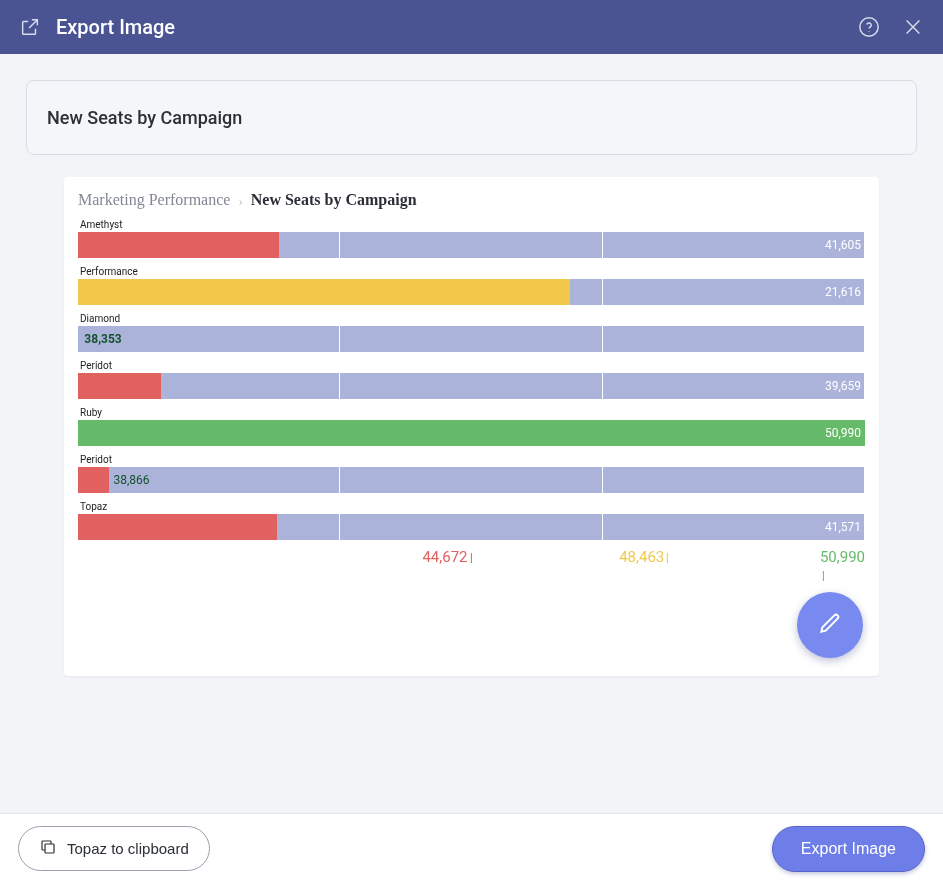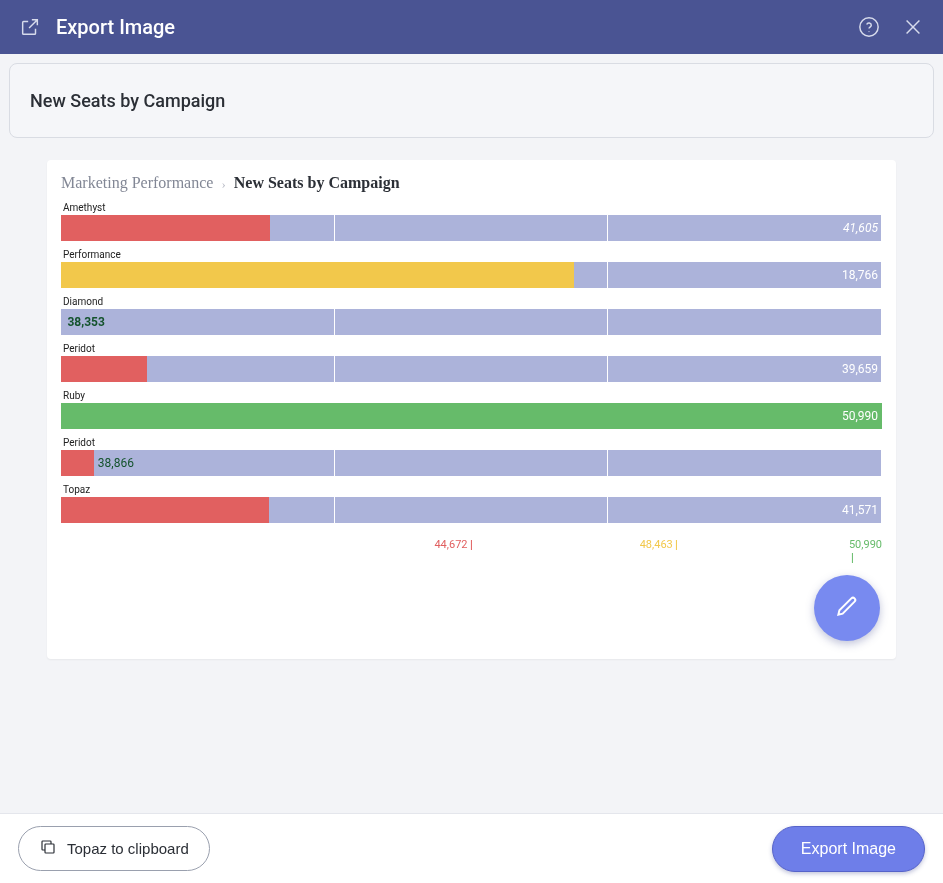--- a/index.html
+++ b/index.html
@@ -9,42 +9,42 @@
   
   .header { height: 54px; background: #4a5493; color: #fff; display: flex; align-items: center; padding: 0 18px; }
   .header-left { display: flex; align-items: center; gap: 14px; }
   .header-title { font-size: 20px; font-weight: 500; }
   .header-spacer { flex: 1; }
   .header-right { display: flex; align-items: center; gap: 20px; }
   .icon-btn { width: 24px; height: 24px; display: flex; align-items: center; justify-content: center; cursor: pointer; color: #d7dbec; }
   .icon-btn svg { width: 22px; height: 22px; stroke: currentColor; fill: none; stroke-width: 1.6; }
 
   
-  .body { flex: 1; overflow: auto; padding: 9px; position: relative; }
+  .body { flex: 1; overflow: auto; padding: 26px; position: relative; }
   .card-title { border: 1px solid #d9dce3; border-radius: 8px; background: #f5f6f9; padding: 26px 20px 26px 20px; margin-bottom: 22px; }
   .card-title .tt { font-size: 18px; font-weight: 500; color: #2b2f36; }
 
   .chart-card { background: #fff; border-radius: 4px; margin: 0 38px; padding: 14px 14px 110px 14px; position: relative; box-shadow: 0 1px 2px rgba(0,0,0,0.05); }
   .crumb { font-size: 16px; color: #828795; margin-bottom: 10px; font-family: Liberation Serif, serif; }
   .crumb .sep { color: #b8bbc6; padding: 0 4px; font-size: 13px; }
   .crumb .cur { font-weight: 700; color: #2b2f36; }
 
   .chart { width: 100%; }
   .row { margin-bottom: 8px; }
   .row-label { font-size: 10px; color: #222; margin-bottom: 2px; margin-top: 4px; padding-left: 2px; }
   .bar-track { position: relative; height: 26px; width: 100%; display: flex; background: #acb3da; }
   .seg { height: 100%; border-right: 1px solid #fff; }
   .seg:last-child { border-right: none; }
   .bar-fill { position: absolute; top: 0; left: 0; height: 100%; display: flex; align-items: center; }
   .bar-val { position: absolute; top: 0; height: 100%; display: flex; align-items: center; font-size: 12px; white-space: nowrap; }
   .bar-val.inside { color: #fff; right: 4px; justify-content: flex-end; }
   .bar-val.outside { color: #e16060; }
 
   .axis { position: relative; height: 18px; margin-top: 2px; }
-  .tick { position: absolute; top: 7px; font-size: 11px; transform: translateX(-100%); }
+  .tick { position: absolute; top: 0; font-size: 15px; transform: translateX(-100%); }
   .tick-mark { width: 1px; height: 10px; display: inline-block; vertical-align: middle; margin-left: 3px; }
 
   .fab { position: absolute; right: 16px; bottom: 18px; width: 66px; height: 66px; border-radius: 50%; background: #788af0; display: flex; align-items: center; justify-content: center; cursor: pointer; box-shadow: 0 3px 8px rgba(74,84,147,0.35); }
   .fab svg { width: 26px; height: 26px; stroke: #fff; fill: none; stroke-width: 1.8; }
 
   
   .footer { height: 70px; background: #fff; border-top: 1px solid #e4e6ec; display: flex; align-items: center; padding: 0 18px; gap: 12px; }
   .btn-outline { display: flex; align-items: center; gap: 10px; border: 1px solid #9aa0ae; color: #2b2f36; background: #fff; border-radius: 26px; padding: 11px 20px; font-size: 15px; cursor: pointer; }
   .btn-outline svg { width: 18px; height: 18px; stroke: #2b2f36; fill: none; stroke-width: 1.6; }
   .footer-spacer { flex: 1; }
@@ -94,31 +94,31 @@
       </div>
 
       <div class="chart" id="chart">
           <div class="row">
             <div class="row-label">Amethyst</div>
             <div class="bar-track">
               <div class="seg" style="flex: 1 1 0%;"></div>
               <div class="seg" style="flex: 1 1 0%;"></div>
               <div class="seg" style="flex: 1 1 0%;"></div>
               <div class="bar-fill" style="width: 25.5%; background: rgb(225, 96, 96);"></div>
-              <div class="bar-val inside" style="width: 25.5%; font-style: italic;">41,605</div>
+              <div class="bar-val inside" style="width: 25.5%;">41,605</div>
             </div>
           </div>
           <div class="row">
             <div class="row-label">Performance</div>
             <div class="bar-track">
               <div class="seg" style="flex: 1 1 0%;"></div>
               <div class="seg" style="flex: 1 1 0%;"></div>
               <div class="seg" style="flex: 1 1 0%;"></div>
               <div class="bar-fill" style="width: 62.5%; background: rgb(242, 200, 75);"></div>
-              <div class="bar-val inside" style="width: 62.5%;">18,766</div>
+              <div class="bar-val inside" style="width: 62.5%;">21,616</div>
             </div>
           </div>
           <div class="row">
             <div class="row-label">Diamond</div>
             <div class="bar-track">
               <div class="seg" style="flex: 1 1 0%;"></div>
               <div class="seg" style="flex: 1 1 0%;"></div>
               <div class="seg" style="flex: 1 1 0%;"></div>
               <div class="bar-fill" style="width: 0.3%; background: rgb(172, 179, 218);"></div>
               <div class="bar-val outside" style="left: calc(0.3% + 4px); color: #14532d; font-weight: bold;">38,353</div>

